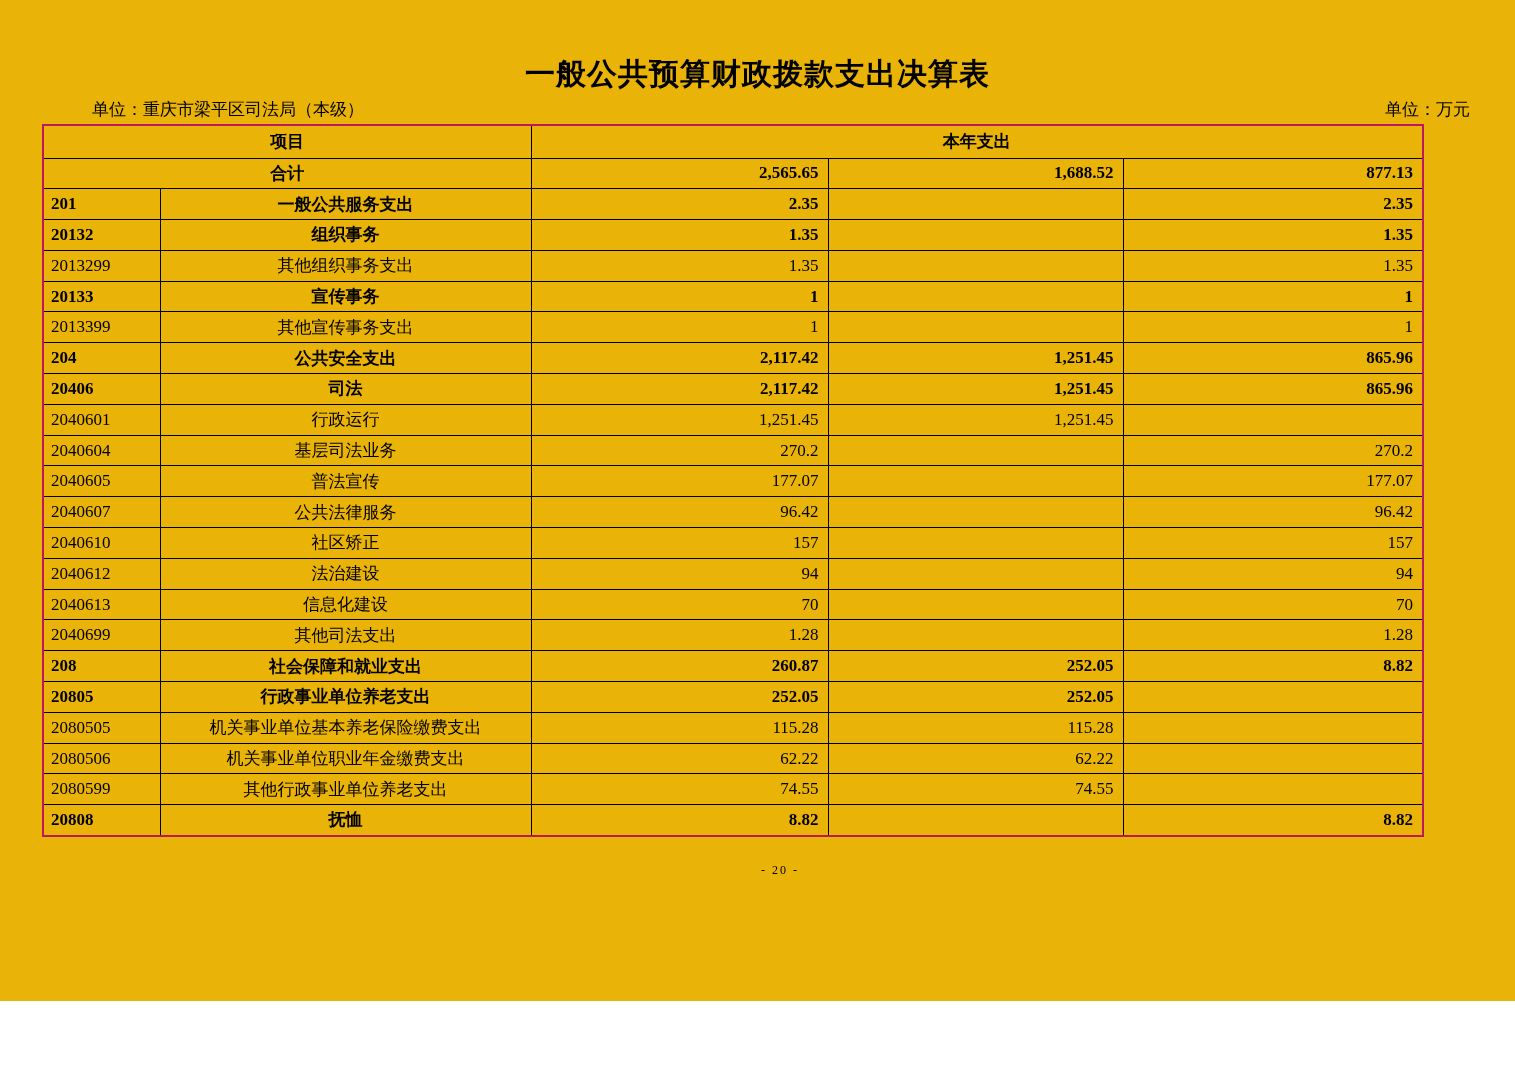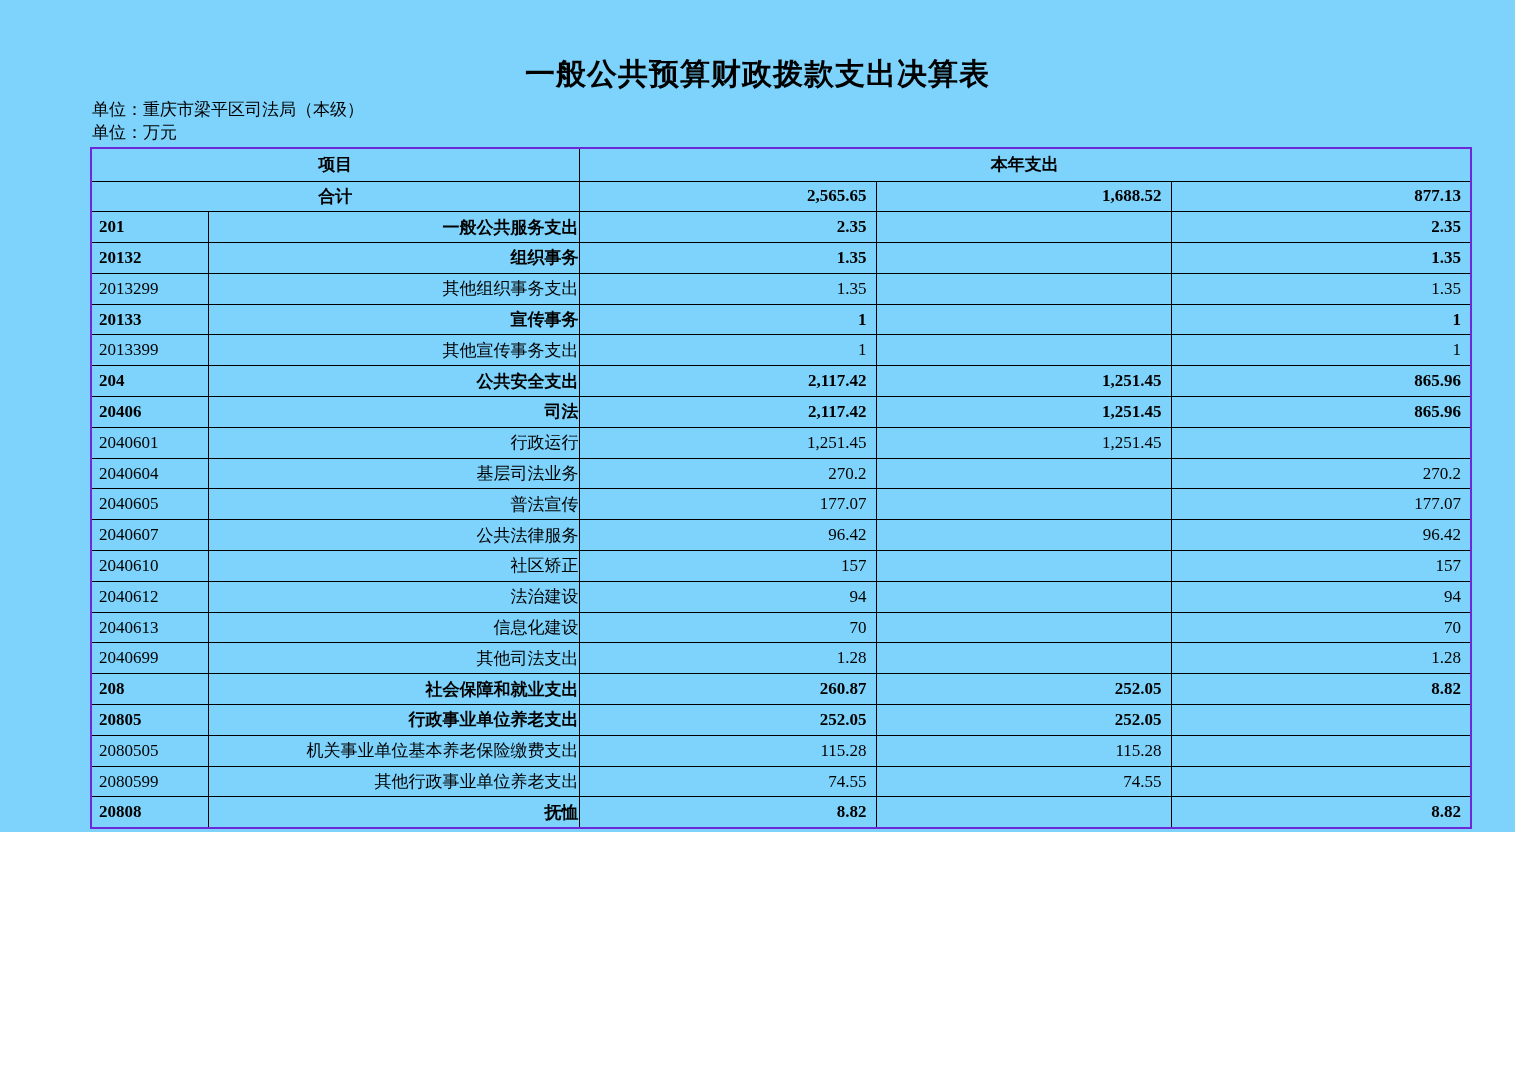--- a/index.html
+++ b/index.html
@@ -2,62 +2,61 @@
 <html><head>
 <meta charset="utf-8">
 <style>
   * { margin: 0; padding: 0; box-sizing: border-box; }
   html, body { background: #ffffff; }
   body {
     width: 1515px; height: 1069px;
     font-family: "Liberation Serif", "DejaVu Serif", serif;
     color: #000;
   }
-  .page { position: relative; width: 1515px; height: 832px; background: #7dd3fc; overflow: hidden; }
+  .page { position: relative; width: 1515px; height: 1001px; background: #eab308; overflow: hidden; }
 
   .title {
     text-align: center;
     padding-top: 54px;
     font-size: 30px;
     font-weight: bold;
     letter-spacing: 1px;
   }
   .meta-right {
     text-align: right;
     margin: 20px 45px 0 0;
     font-size: 17px;
   }
   .meta-row {
     display: flex;
     justify-content: space-between;
     margin: 3px 45px 3px 92px;
     font-size: 17px;
-    flex-direction: column;
   }
 
   table.budget {
     border-collapse: collapse;
-    margin-left: 90px;
+    margin-left: 42px;
     width: 1380px;
     table-layout: fixed;
-    border: 2px solid #6d28d9;
+    border: 2px solid #be185d;
   }
   .budget th, .budget td {
     border: 1px solid #000;
     font-size: 17px;
     overflow: hidden;
     white-space: normal;
   }
   .budget thead tr.hrow1 th { height: 33px; font-weight: bold; text-align: center; }
   .budget thead tr.hrow2 th { height: 120px; font-weight: bold; text-align: center; line-height: 1.5; padding: 0 6px; }
   .budget thead tr.hrow2 th.th-code { padding: 0 2px; }
 
   .budget tbody td { height: 30.8px; }
   .budget .c-code  { text-align: left;  padding-left: 7px; }
-  .budget .c-name  { text-align: right;  }
+  .budget .c-name  { text-align: center;  }
   .budget .c-total-label { text-align: center; }
   .budget .c-num   { text-align: right; padding-right: 9px; }
 
   .budget tr.lvl-total td, .budget tr.lvl-1 td, .budget tr.lvl-2 td { font-weight: bold; }
   .budget tr.lvl-3 td { font-weight: normal; }
 
   .footer {
     margin-left: 90px;
     width: 1380px;
     text-align: center;
@@ -220,20 +219,27 @@
           <td class="c-num"></td>
         </tr>
         <tr class="lvl-3">
           <td class="c-code">2080505</td>
           <td class="c-name">机关事业单位基本养老保险缴费支出</td>
           <td class="c-num">115.28</td>
           <td class="c-num">115.28</td>
           <td class="c-num"></td>
         </tr>
         <tr class="lvl-3">
+          <td class="c-code">2080506</td>
+          <td class="c-name">机关事业单位职业年金缴费支出</td>
+          <td class="c-num">62.22</td>
+          <td class="c-num">62.22</td>
+          <td class="c-num"></td>
+        </tr>
+        <tr class="lvl-3">
           <td class="c-code">2080599</td>
           <td class="c-name">其他行政事业单位养老支出</td>
           <td class="c-num">74.55</td>
           <td class="c-num">74.55</td>
           <td class="c-num"></td>
         </tr>
         <tr class="lvl-2">
           <td class="c-code">20808</td>
           <td class="c-name">抚恤</td>
           <td class="c-num">8.82</td>

